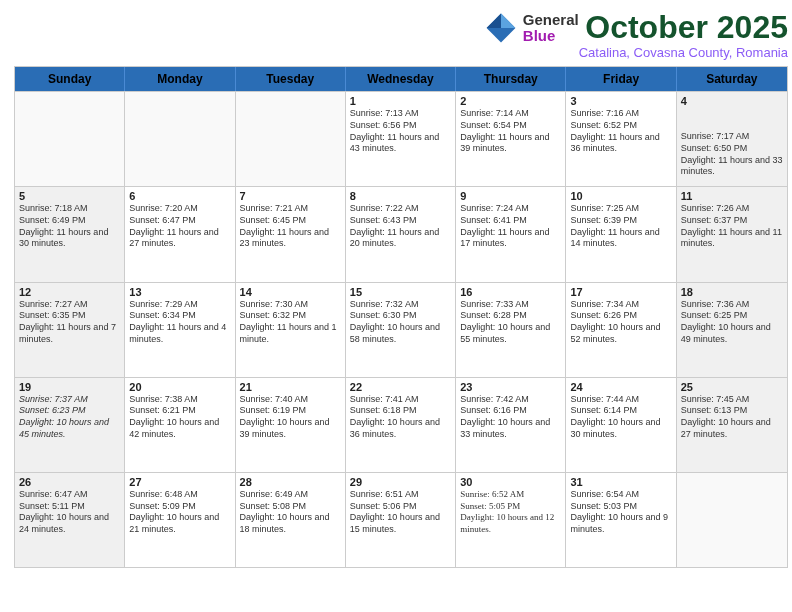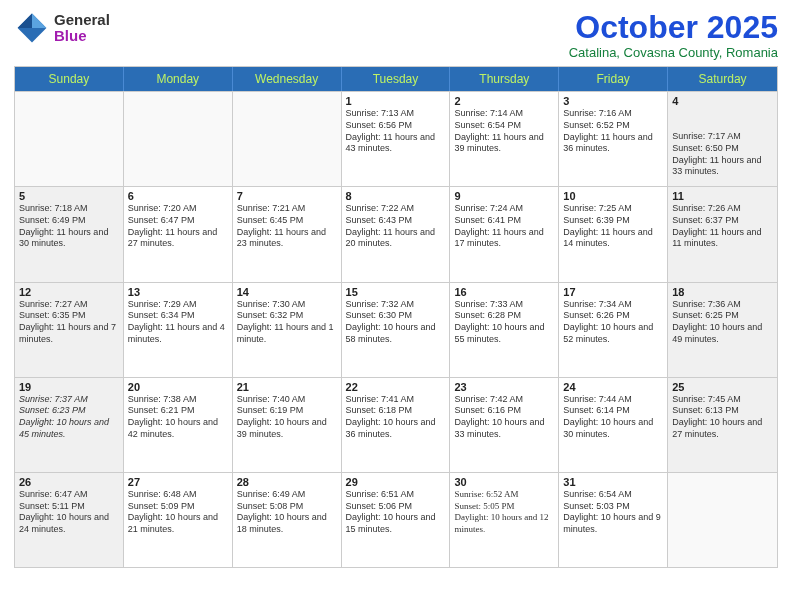--- a/index.html
+++ b/index.html
@@ -8,21 +8,22 @@
       background: #fff;
       width: 792px;
       height: 612px;
       overflow: hidden;
     }
     .page {
       width: 792px;
       height: 578px;
       display: flex;
       flex-direction: column;
-      padding: 10px 14px 10px 14px;
+      padding: 10px 4px 10px 14px;
+      align-items: flex-end;
     }
     .header {
       display: flex;
       justify-content: space-between;
       align-items: flex-start;
       margin-bottom: 6px;
     }
     .logo {
       display: flex;
       align-items: center;
@@ -46,41 +47,41 @@
     .logo-icon {
       width: 36px;
       height: 36px;
     }
     .title-block {
       text-align: right;
     }
     .month-title {
       font-size: 32px;
       font-weight: bold;
-      color: #1d4ed8;
+      color: #14532d;
       line-height: 1.1;
     }
     .location {
       font-size: 13px;
-      color: #15803d;
+      color: #8b5cf6;
     }
     .calendar {
       flex: 1;
       display: flex;
       flex-direction: column;
       border: 1px solid #ccc;
     }
     .cal-header-row {
       display: grid;
       grid-template-columns: repeat(7, 1fr);
       background: #2a6db5;
     }
     .cal-header-cell {
-      color: #bef264;
-      font-weight: normal;
+      color: #000000;
+      font-weight: bold;
       font-size: 12px;
       padding: 5px 4px;
       text-align: center;
       border-right: 1px solid #4a8ad4;
     }
     .cal-header-cell:last-child { border-right: none; }
     .cal-body {
       flex: 1;
       display: flex;
       flex-direction: column;
@@ -134,22 +135,22 @@
     <div class="title-block">
       <div class="month-title">October 2025</div>
       <div class="location">Catalina, Covasna County, Romania</div>
     </div>
   </div>
 
   <div class="calendar">
     <div class="cal-header-row">
     <div class="cal-header-cell">Sunday</div>
         <div class="cal-header-cell">Monday</div>
+        <div class="cal-header-cell">Tuesday</div>
         <div class="cal-header-cell">Wednesday</div>
-        <div class="cal-header-cell">Tuesday</div>
         <div class="cal-header-cell">Thursday</div>
         <div class="cal-header-cell">Friday</div>
         <div class="cal-header-cell">Saturday</div>
       </div>
     <div class="cal-body">
     <div class="cal-row">
           <div class="cal-cell empty"></div>
           <div class="cal-cell empty"></div>
           <div class="cal-cell empty"></div>
           <div class="cal-cell">

